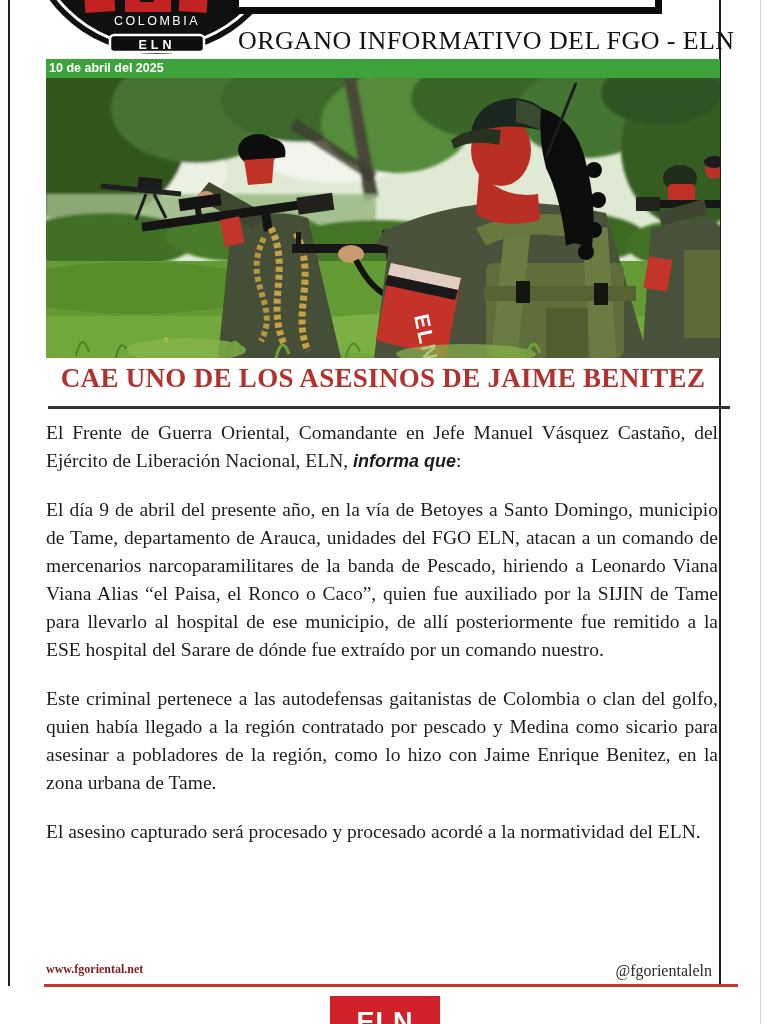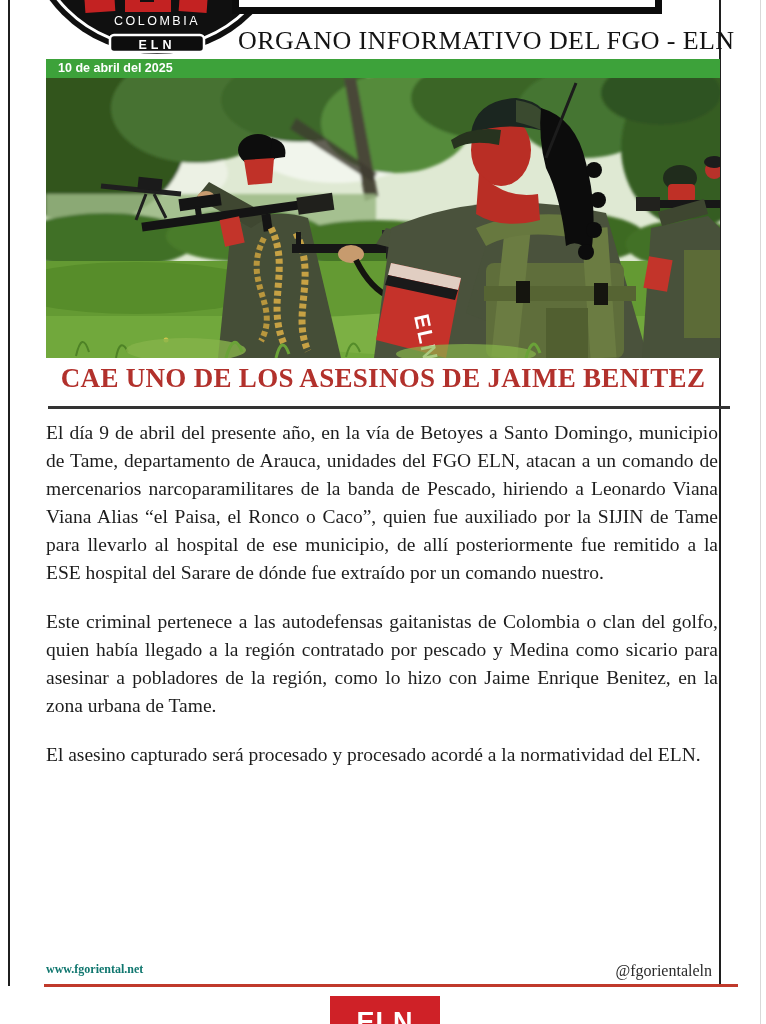--- a/index.html
+++ b/index.html
@@ -10,33 +10,33 @@
   .abs{position:absolute;}
   
   .border-left{left:8px;top:0;width:2px;height:986px;background:#1f1f1f;}
   .border-right{left:719px;top:0;width:2px;height:986px;background:#1f1f1f;}
   .scan-edge{left:760px;top:0;width:1px;height:1024px;background:#d9d9d9;}
   
   .logo-wrap{left:22px;top:0;width:270px;height:60px;}
   .title-box{left:232px;top:-36px;width:430px;height:50px;border:7px solid #0c0c0c;background:#fff;box-sizing:border-box;}
   .masthead-title{left:238px;top:26px;width:438px;text-align:center;font-size:26px;letter-spacing:.4px;color:#141414;white-space:nowrap;}
   .date-banner{left:46px;top:59px;width:674px;height:19px;background:#3da23a;}
-  .date-banner span{display:block;margin-left:12px;font-family:"Liberation Sans",sans-serif;font-weight:bold;font-size:12.5px;line-height:19px;color:#ffffff;}
+  .date-banner span{display:block;margin-left:3px;font-family:"Liberation Sans",sans-serif;font-weight:bold;font-size:12.5px;line-height:19px;color:#ffffff;}
   
   .photo{left:46px;top:78px;width:674px;height:280px;overflow:hidden;background:#dfe9d3;}
   
   .headline{left:46px;top:363px;width:674px;margin:0;text-align:center;font-weight:bold;
     font-size:27px;color:#b2312c;white-space:nowrap;letter-spacing:.3px;}
   .headline-rule{left:48px;top:406px;width:682px;height:3px;background:#333333;}
   
   .body-text{left:46px;top:419px;width:672px;text-align:justify;font-size:19.5px;line-height:28px;}
   .body-text p{margin:0 0 21px 0;}
   .emph{font-family:"Liberation Sans",sans-serif;font-style:italic;font-weight:bold;font-size:18px;}
   
-  .footer-site{left:46px;top:962px;font-size:12px;font-weight:bold;color:#0f766e;}
+  .footer-site{left:46px;top:962px;font-size:12px;font-weight:bold;color:#7f1d1d;}
   .footer-social{right:54px;top:962px;font-size:16px;color:#2a2a2a;}
   .footer-rule{left:44px;top:984px;width:694px;height:3px;background:#c0392b;}
   .eln-badge{left:330px;top:996px;width:110px;height:40px;background:#cf2127;text-align:center;}
   .eln-badge span{font-family:"Liberation Sans",sans-serif;font-weight:bold;font-size:27px;color:#ffffff;line-height:52px;letter-spacing:1px;}
 </style>
 </head>
 <body>
 
 <div class="abs border-left"></div>
 <div class="abs border-right"></div>
@@ -187,20 +187,21 @@
       <ellipse cx="420" cy="276" rx="70" ry="10" fill="#86b34a" opacity=".7"></ellipse>
       <path d="M180,280 q8,-28 16,-6 M230,280 q6,-24 13,-4 M480,280 q7,-25 14,-5" stroke="#6aa238" stroke-width="3" fill="none"></path>
     </g>
   </svg>
 </div>
 
 <h1 class="abs headline">CAE UNO DE LOS ASESINOS DE JAIME BENITEZ</h1>
 <div class="abs headline-rule"></div>
 
 <div class="abs body-text">
+  <p><span>El Frente de Guerra Oriental, Comandante en Jefe Manuel Vásquez Castaño, del Ejército de Liberación Nacional, ELN, </span><span class="emph">informa que</span><span>:</span></p>
   <p>El día 9 de abril del presente año, en la vía de Betoyes a Santo Domingo, municipio de Tame, departamento de Arauca, unidades del FGO ELN, atacan a un comando de mercenarios narcoparamilitares de la banda de Pescado, hiriendo a Leonardo Viana Viana Alias “el Paisa, el Ronco o Caco”, quien fue auxiliado por la SIJIN de Tame para llevarlo al hospital de ese municipio, de allí posteriormente fue remitido a la ESE hospital del Sarare de dónde fue extraído por un comando nuestro.</p>
   <p>Este criminal pertenece a las autodefensas gaitanistas de Colombia o clan del golfo, quien había llegado a la región contratado por pescado y Medina como sicario para asesinar a pobladores de la región, como lo hizo con Jaime Enrique Benitez, en la zona urbana de Tame.</p>
   <p>El asesino capturado será procesado y procesado acordé a la normatividad del ELN.</p>
 </div>
 
 <span class="abs footer-site">www.fgoriental.net</span>
 <span class="abs footer-social">@fgorientaleln</span>
 <div class="abs footer-rule"></div>
 <div class="abs eln-badge">
   <span>ELN</span>

